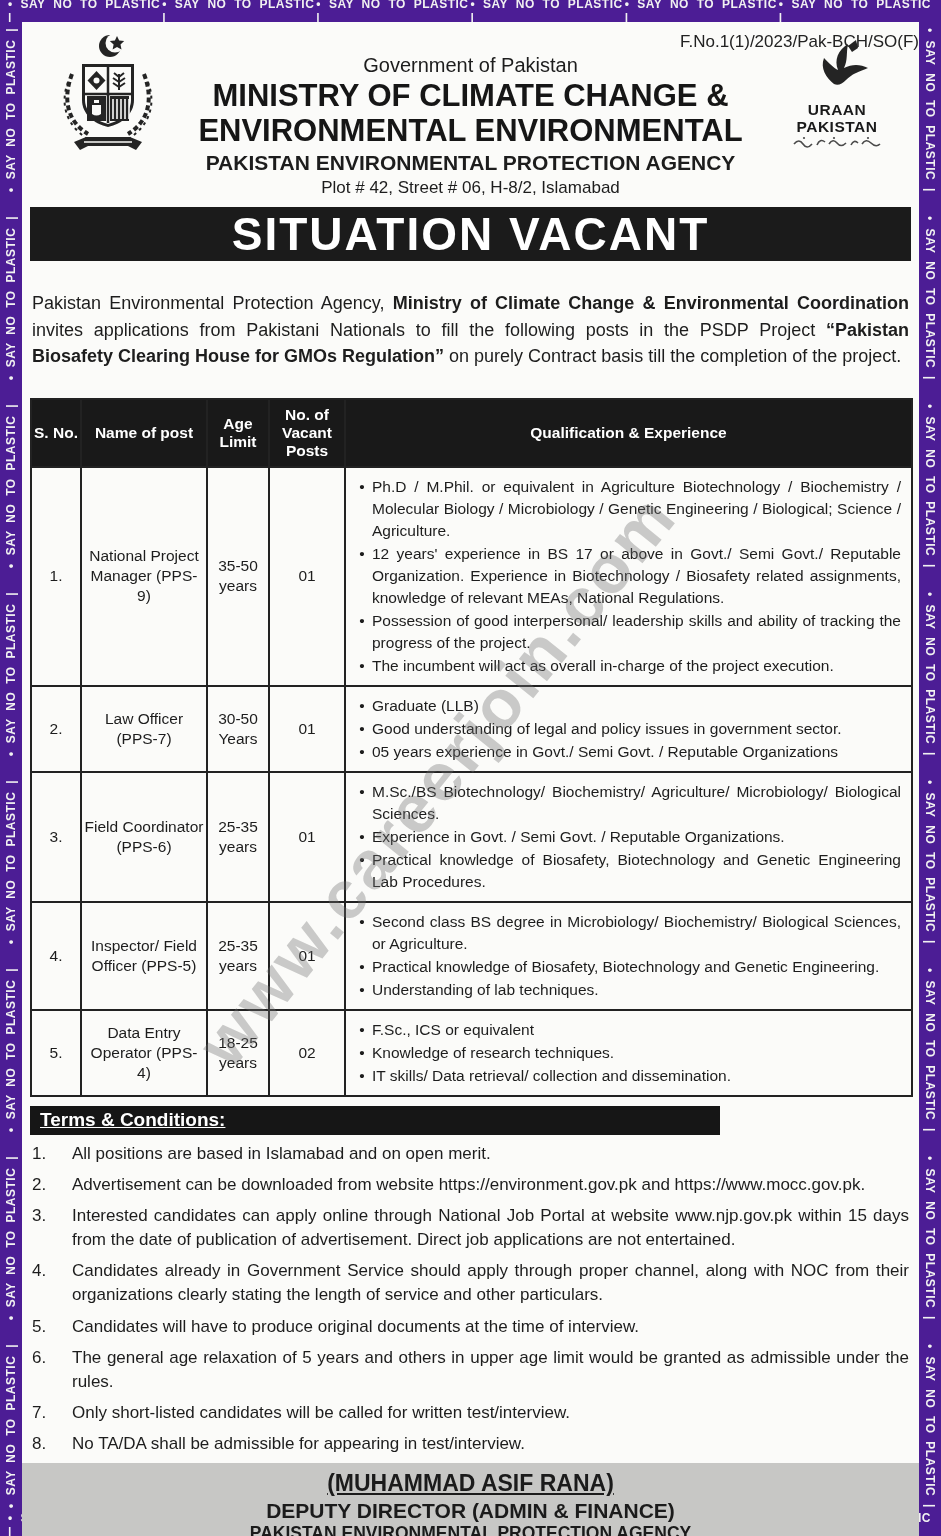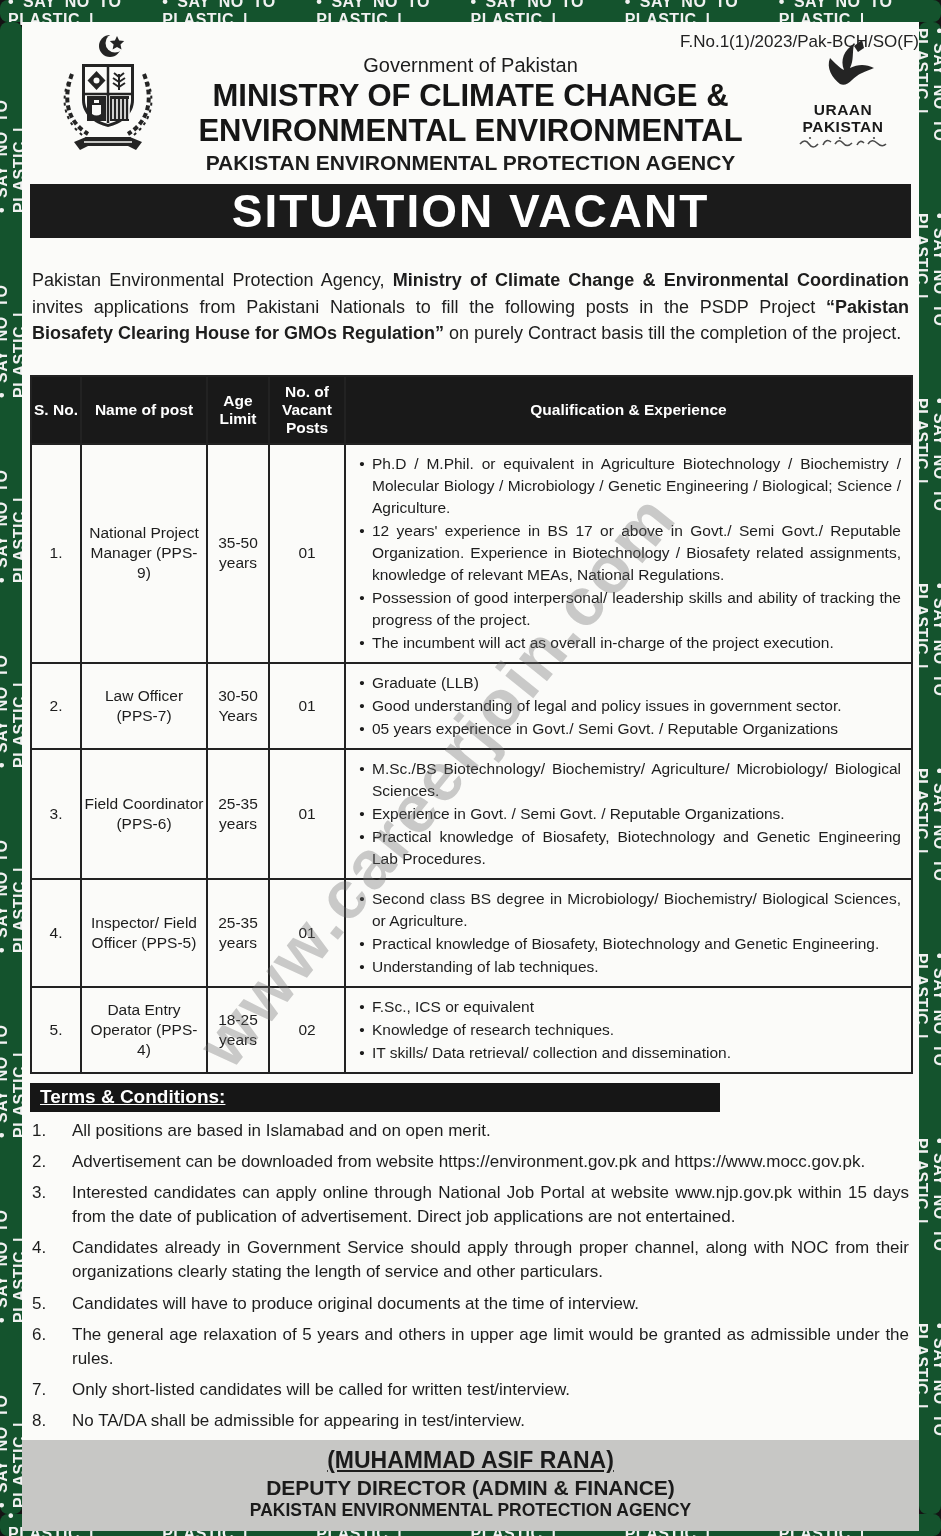--- a/index.html
+++ b/index.html
@@ -4,39 +4,39 @@
 <style>
   html,body{margin:0;padding:0;}
   body{
     width:941px;height:1536px;position:relative;overflow:hidden;
     background:#141414;
     font-family:"Liberation Sans", sans-serif;
     color:#1d1d1d;
     -webkit-font-smoothing:antialiased;
   }
   
-  .strip{position:absolute;background:#14532d;color:#f1f1f1;font-weight:bold;font-size:16px;letter-spacing:.5px;word-spacing:4px;border-radius:8px;}
+  .strip{position:absolute;background:#4c1d95;color:#f1f1f1;font-weight:bold;font-size:12px;letter-spacing:.5px;word-spacing:4px;}
   .strip-h{left:0;width:941px;height:22px;display:flex;align-items:center;justify-content:space-between;padding:0 8px;box-sizing:border-box;}
   .strip-top{top:0;}
   .strip-bottom{top:1514px;}
   .strip-v{top:22px;width:22px;height:1492px;display:flex;flex-direction:column;align-items:center;justify-content:space-between;padding:6px 0;box-sizing:border-box;}
   .strip-left{left:0;}
   .strip-right{left:919px;}
   .strip-left span{writing-mode:vertical-rl;transform:rotate(180deg);}
   .strip-right span{writing-mode:vertical-rl;}
   
   .content{
     position:absolute;left:22px;top:22px;width:897px;height:1492px;
     background:#fbfbf9;box-sizing:border-box;
     display:flex;flex-direction:column;
   }
   
   .ad-header{position:relative;text-align:center;padding-top:10px;}
   .emblem{position:absolute;left:32px;top:8px;}
-  .uraan{position:absolute;right:24px;top:18px;width:104px;text-align:center;}
+  .uraan{position:absolute;right:30px;top:18px;width:104px;text-align:center;}
   .uraan-name{font-size:15.5px;font-weight:bold;line-height:1.08;letter-spacing:.5px;color:#1a1a1a;}
   .ref-no{font-size:17px;color:#222;text-align:right;}
   .govt-line{font-size:20px;margin-top:2px;}
   .ministry{font-size:31px;font-weight:bold;line-height:1.12;letter-spacing:0;color:#161616;margin-top:2px;}
   .agency{font-size:21px;font-weight:bold;margin-top:3px;}
   .addr{font-size:17px;margin-top:3px;}
   
   .banner{
     margin:9px 8px 0 8px;background:#1b1b1b;color:#fff;
     height:56px;display:flex;align-items:center;justify-content:center;
@@ -178,20 +178,21 @@
           <circle cx="77" cy="2" r="1.1" fill="#4a4a4a"></circle>
       </svg>
     </div>
     <div class="ref-no">F.No.1(1)/2023/Pak-BCH/SO(F)</div>
     <div class="govt-line">Government of Pakistan</div>
     <div class="ministry">
       <div>MINISTRY OF CLIMATE CHANGE &amp;</div>
       <div>ENVIRONMENTAL ENVIRONMENTAL</div>
     </div>
     <div class="agency">PAKISTAN ENVIRONMENTAL PROTECTION AGENCY</div>
+    <div class="addr">Plot # 42, Street # 06, H-8/2, Islamabad</div>
   </div>
 
   <div class="banner">SITUATION VACANT</div>
 
   <p class="intro"><span class="">Pakistan Environmental Protection Agency, </span><span class="b">Ministry of Climate Change &amp; Environmental Coordination</span><span class=""> invites applications from Pakistani Nationals to fill the following posts in the PSDP Project </span><span class="b">“Pakistan Biosafety Clearing House for GMOs Regulation”</span><span class=""> on purely Contract basis till the completion of the project.</span></p>
 
   <table class="vac">
     <colgroup>
         <col class="c-sno">
         <col class="c-post">

